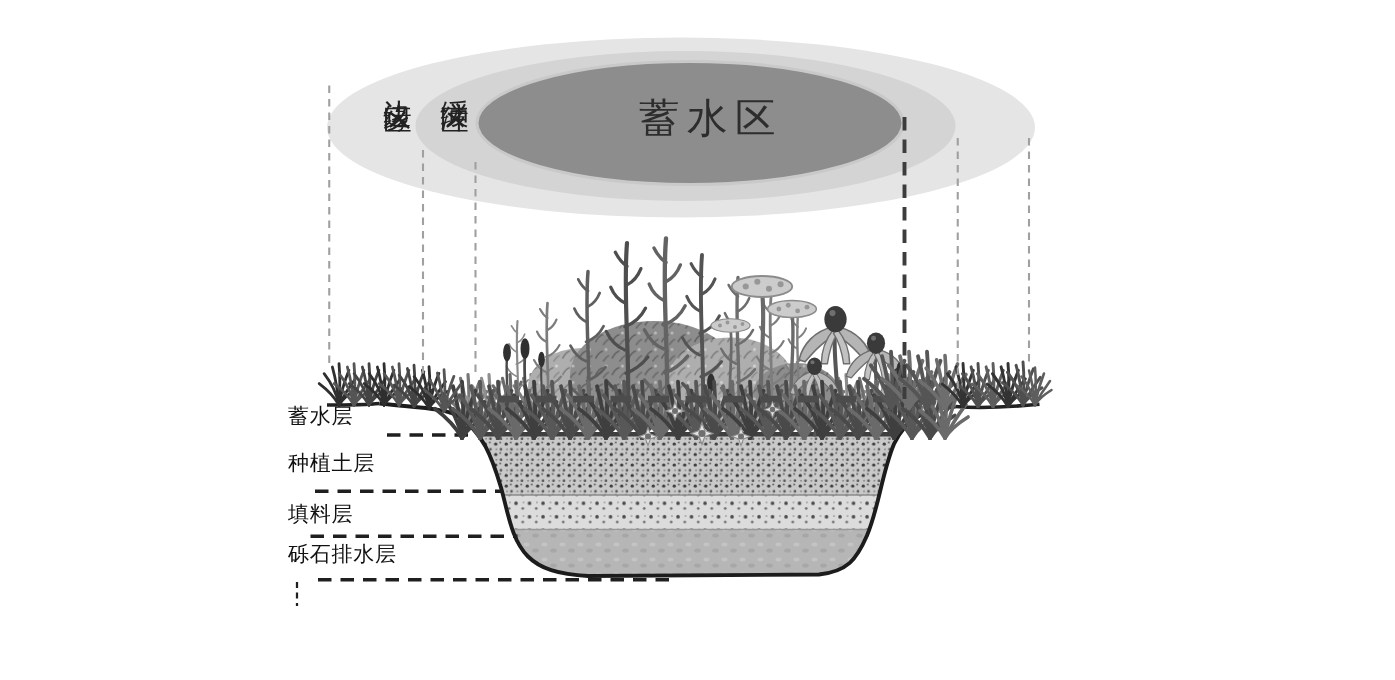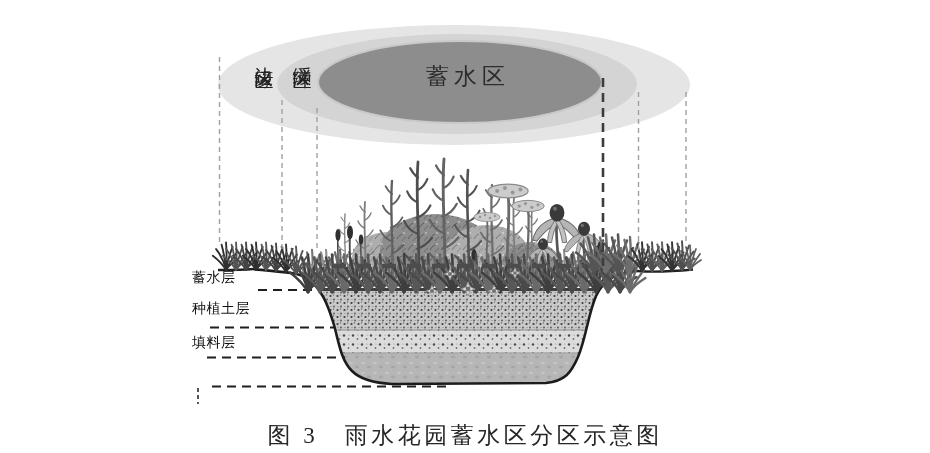--- a/index.html
+++ b/index.html
@@ -6,21 +6,21 @@
   .stage{
     position:relative;width:930px;height:453px;background:#ffffff;
     overflow:hidden;
     font-family:"Liberation Serif","DejaVu Serif",serif;
   }
   .stage svg{position:absolute;left:0;top:0;}
   .lbl{
     position:absolute;color:#161616;white-space:nowrap;
     font-family:"Liberation Serif","DejaVu Serif",serif;
   }
-  .zone-title{left:426px;top:61px;font-size:23px;letter-spacing:5px;color:#2d2d2d;}
+  .zone-title{left:426px;top:61px;font-size:27px;letter-spacing:5px;color:#2d2d2d;}
   .zone-vert{
     writing-mode:vertical-rl;text-orientation:upright;
     font-size:19px;letter-spacing:3px;color:#222;
   }
   .zone-edge{left:251px;top:51px;}
   .zone-buffer{left:289px;top:51px;}
   .layer-lbl{left:192px;font-size:14px;letter-spacing:.5px;color:#111;}
   .layer-1{top:269px;}
   .layer-2{top:300px;}
   .layer-3{top:334px;}
@@ -296,16 +296,16 @@
   </g>
 </svg>
 
 <div class="lbl zone-title">蓄水区</div>
 <div class="lbl zone-vert zone-edge">边缘区</div>
 <div class="lbl zone-vert zone-buffer">缓冲区</div>
 
 <div class="lbl layer-lbl layer-1">蓄水层</div>
 <div class="lbl layer-lbl layer-2">种植土层</div>
 <div class="lbl layer-lbl layer-3">填料层</div>
-
-<div class="caption">图 3　雨水花园蓄水区分区示意图</div>
+<div class="lbl layer-lbl layer-4">砾石排水层</div>
+
 
 </div>
 
 </body></html>

